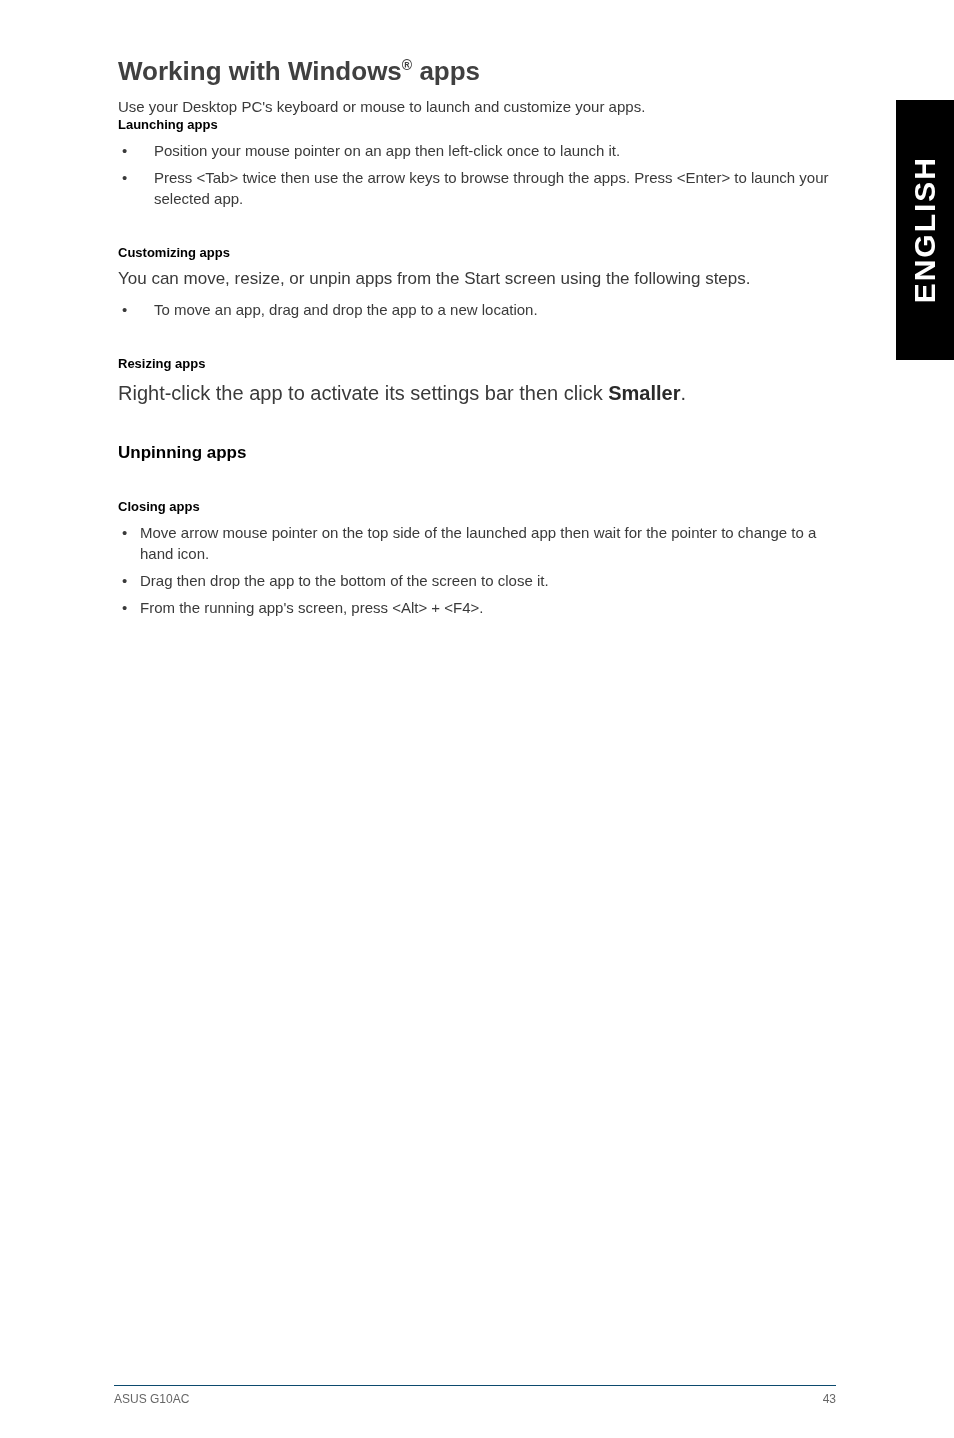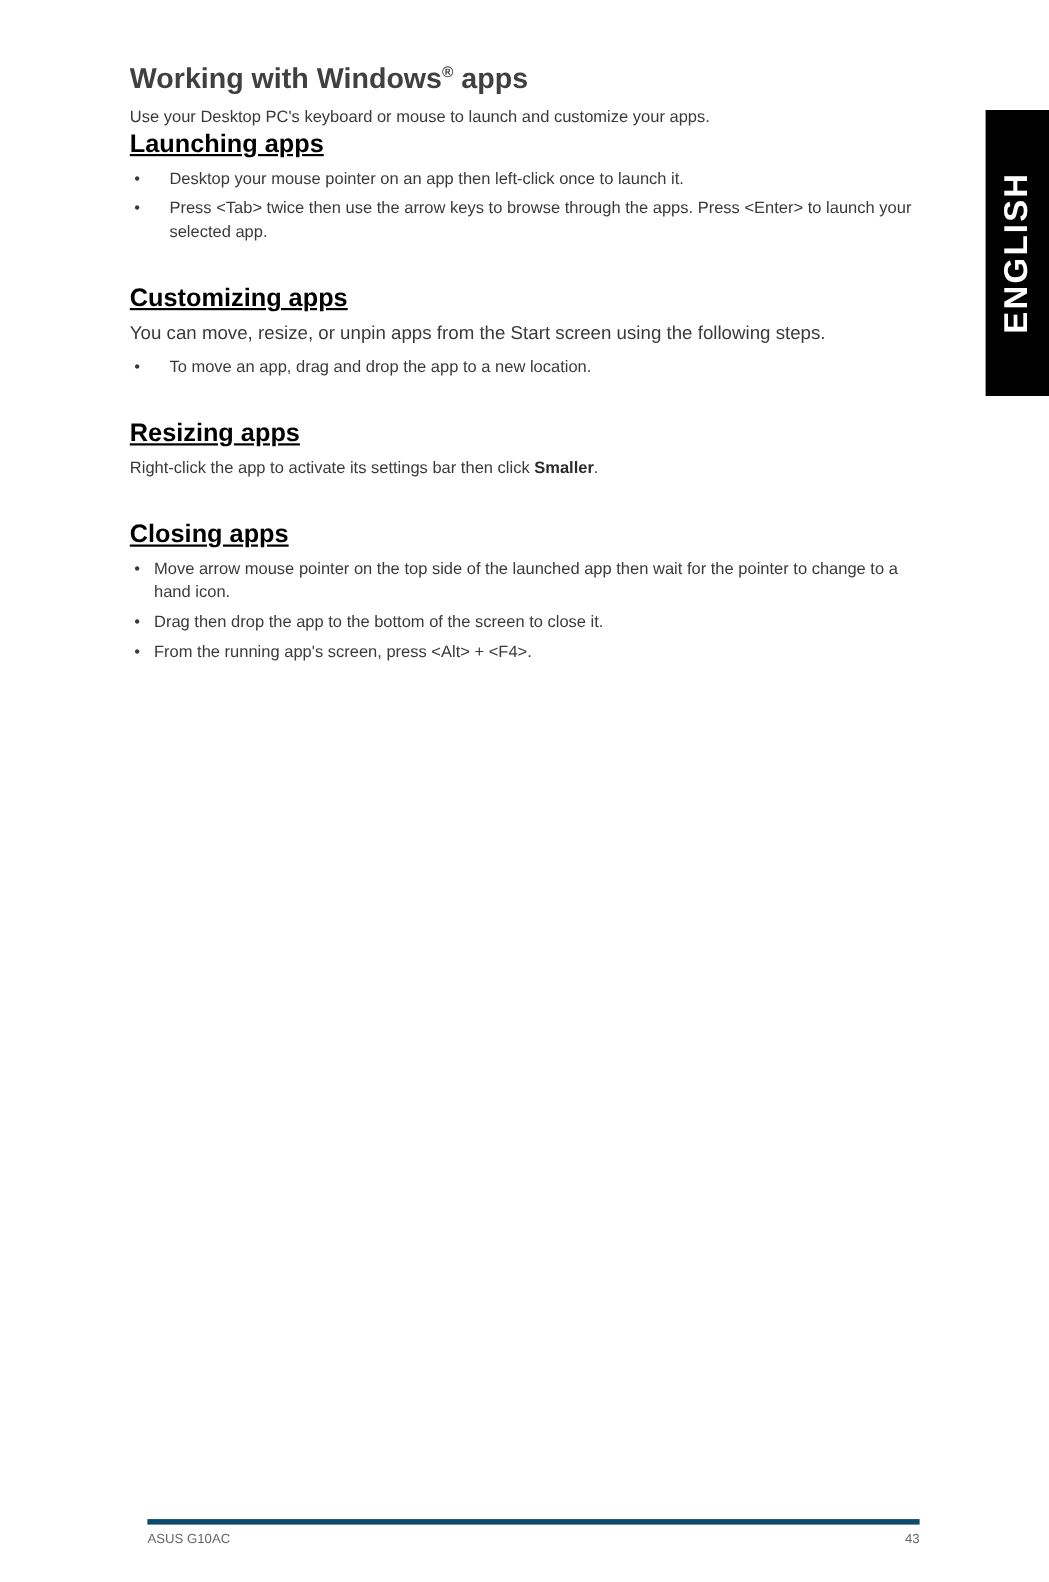--- a/index.html
+++ b/index.html
@@ -3,54 +3,54 @@
 <meta charset="utf-8">
 <style>
   * { margin: 0; padding: 0; box-sizing: border-box; }
   html, body { width: 954px; height: 1438px; background: #fff; font-family: Arial, Helvetica, sans-serif; color: #333; }
   .page { position: relative; width: 954px; height: 1438px; padding: 50px 118px 30px 118px; }
   .side-tab { position: absolute; right: 0; top: 100px; width: 58px; height: 260px; background: #000; display: flex; align-items: center; justify-content: center; }
   .side-tab span { color: #fff; font-weight: 700; font-size: 30px; writing-mode: vertical-rl; transform: rotate(180deg); letter-spacing: 2px; font-family: Arial, Helvetica, sans-serif; }
   h1 { font-size: 26px; font-weight: 700; color: #404040; margin-top: 6px; margin-bottom: 10px; }
   h1 .sup { font-size: 14px; vertical-align: super; }
   .intro { font-size: 15px; color: #3a3a3a; line-height: 1.35; }
-  h2 { font-size: 23px; font-weight: 700; color: #000; margin-bottom: 8px; text-decoration: underline; }
+  h2 { font-size: 13px; font-weight: 700; color: #000; margin-bottom: 8px; }
   h3 { font-size: 17px; font-weight: 700; color: #000; margin-bottom: 6px; }
   .subintro { font-size: 17px; color: #3a3a3a; margin-bottom: 8px; line-height: 1.35; }
   ul { list-style: none; margin-bottom: 36px; }
   ul li { display: flex; align-items: flex-start; font-size: 15px; color: #3a3a3a; line-height: 1.4; margin-bottom: 6px; }
   ul li .bullet { width: 36px; flex-shrink: 0; text-align: left; padding-left: 4px; }
   ul li .litext { flex: 1; }
   ul.tight li .bullet { width: 22px; }
   .section { margin-bottom: 36px; }
   .section:last-of-type { margin-bottom: 0; }
-  .para { font-size: 15px; color: #3a3a3a; line-height: 1.4; }
+  .para { font-size: 20px; color: #3a3a3a; line-height: 1.4; }
   .para b { font-weight: 700; color: #2a2a2a; }
-  .footer { position: absolute; bottom: 32px; left: 134px; right: 118px; border-top: 5px solid #0c4a6e; padding-top: 6px; display: flex; justify-content: space-between; font-size: 12px; color: #666; }
+  .footer { position: absolute; bottom: 32px; left: 114px; right: 118px; border-top: 1px solid #0c4a6e; padding-top: 6px; display: flex; justify-content: space-between; font-size: 12px; color: #666; }
 </style>
 </head>
 <body>
 
 <div class="page">
 
   <div class="side-tab">
     <span>ENGLISH</span>
   </div>
 
   <h1>
     <span>Working with Windows</span><span class="sup">®</span><span> apps</span>
   </h1>
   <p class="intro">Use your Desktop PC's keyboard or mouse to launch and customize your apps.</p>
 
   <div class="section">
     <h2>Launching apps</h2>
     <ul>
       <li>
           <span class="bullet">•</span>
-          <span class="litext">Desktop your mouse pointer on an app then left-click once to launch it.</span>
+          <span class="litext">Position your mouse pointer on an app then left-click once to launch it.</span>
         </li>
       <li>
           <span class="bullet">•</span>
           <span class="litext">Press &lt;Tab&gt; twice then use the arrow keys to browse through the apps. Press &lt;Enter&gt; to launch your selected app.</span>
         </li>
     </ul>
   </div>
 
   <div class="section">
     <h2>Customizing apps</h2>
@@ -64,20 +64,21 @@
   </div>
 
   <div class="section">
     <h2>Resizing apps</h2>
     <p class="para">
       <span>Right-click the app to activate its settings bar then click </span><b>Smaller</b><span>.</span>
     </p>
   </div>
 
   <div class="section">
+    <h3>Unpinning apps</h3>
   </div>
 
   <div class="section">
     <h2>Closing apps</h2>
     <ul class="tight">
       <li>
           <span class="bullet">•</span>
           <span class="litext">Move arrow mouse pointer on the top side of the launched app then wait for the pointer to change to a hand icon.</span>
         </li>
       <li>

